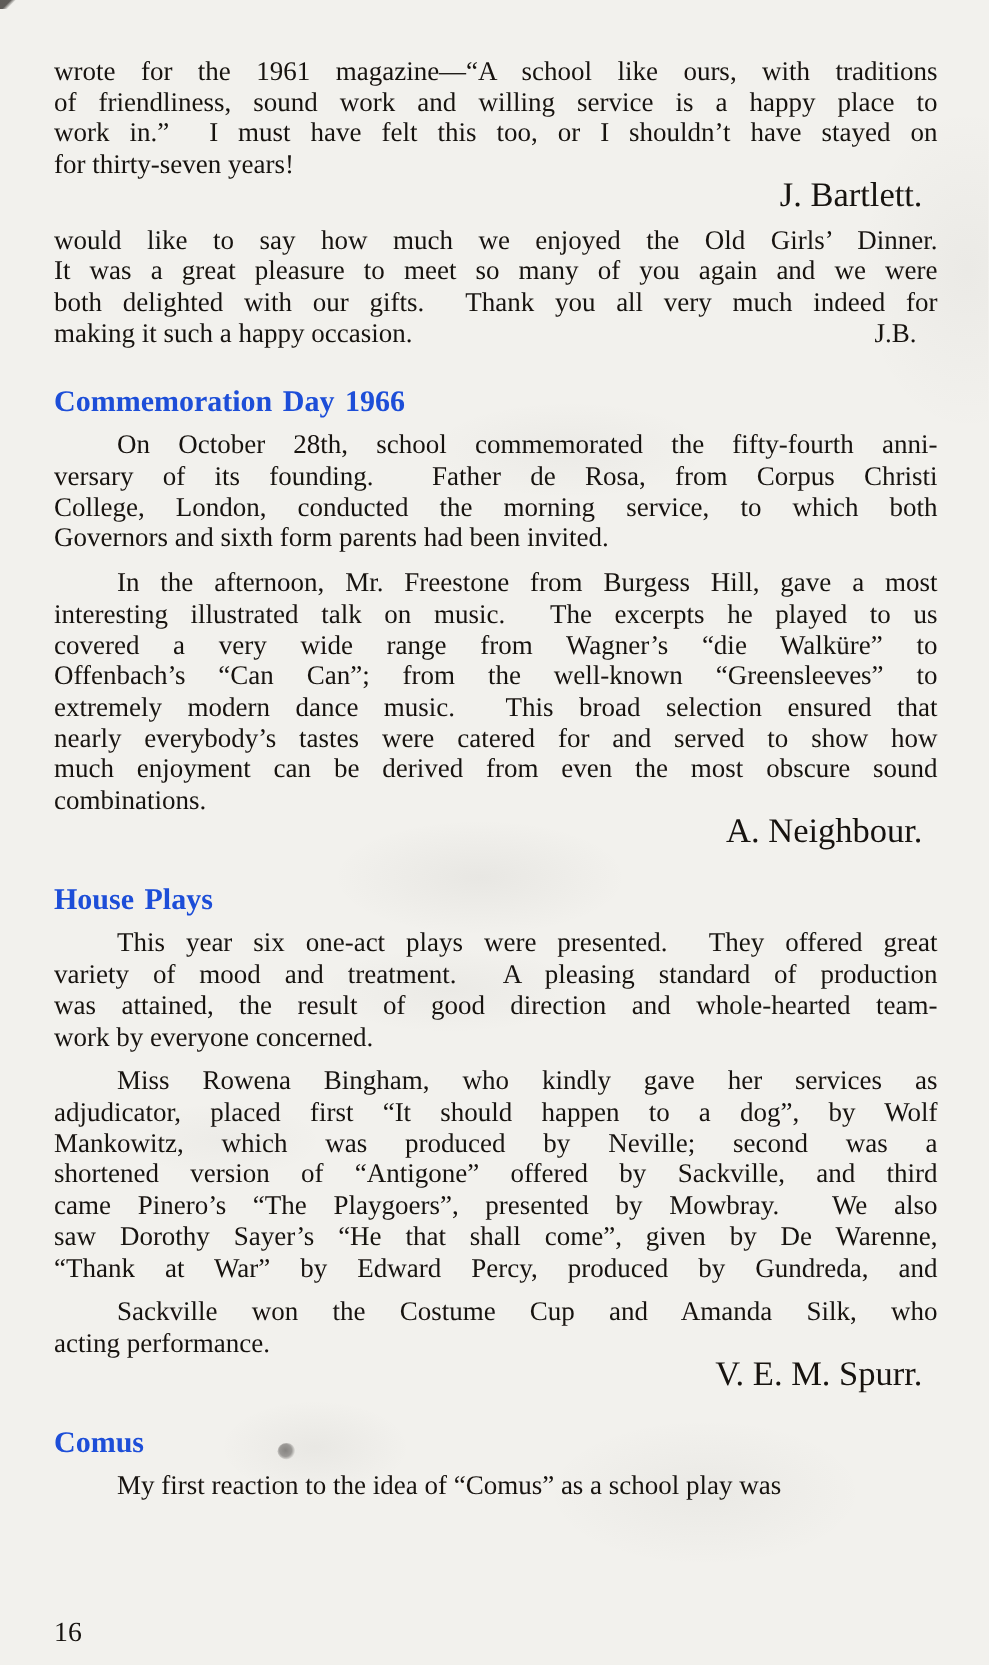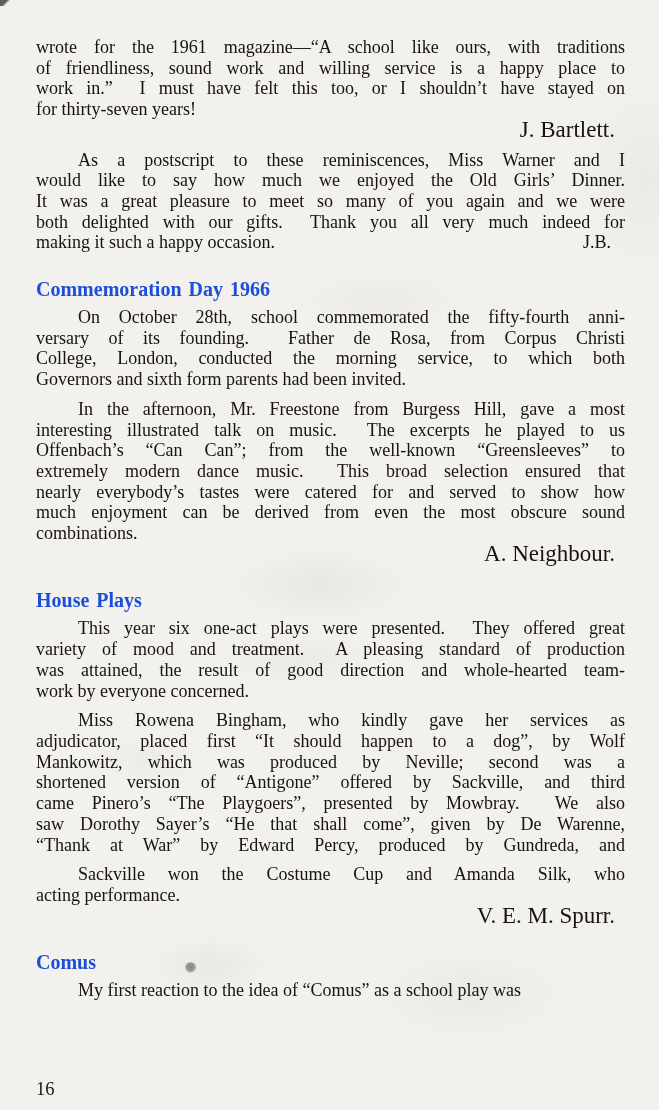--- a/index.html
+++ b/index.html
@@ -73,39 +73,39 @@
 <div class="content">
 
 <div class="para first">
       <div class="line">wrote for the 1961 magazine—“A school like ours, with traditions</div>
       <div class="line">of friendliness, sound work and willing service is a happy place to</div>
       <div class="line">work in.”&nbsp; I must have felt this too, or I shouldn’t have stayed on</div>
       <div class="line last">for thirty-seven years!</div>
     </div>
     <div class="sig">J. Bartlett.</div>
     <div class="para">
-      <div class="line indent">As a postscript to these reminiscences, Miss Warner and I</div>
       <div class="line">would like to say how much we enjoyed the Old Girls’ Dinner.</div>
       <div class="line">It was a great pleasure to meet so many of you again and we were</div>
       <div class="line">both delighted with our gifts.&nbsp; Thank you all very much indeed for</div>
       <div class="line last with-sig">
         <span>making it such a happy occasion.</span>
         <span class="inline-sig">J.B.</span>
       </div>
     </div>
     <div class="heading">Commemoration Day 1966</div>
     <div class="para after-heading">
       <div class="line indent">On October 28th, school commemorated the fifty-fourth anni-</div>
       <div class="line">versary of its founding.&nbsp; Father de Rosa, from Corpus Christi</div>
       <div class="line">College, London, conducted the morning service, to which both</div>
       <div class="line last">Governors and sixth form parents had been invited.</div>
     </div>
     <div class="para">
       <div class="line indent">In the afternoon, Mr. Freestone from Burgess Hill, gave a most</div>
       <div class="line">interesting illustrated talk on music.&nbsp; The excerpts he played to us</div>
+      <div class="line">covered a very wide range from Wagner’s “die Walküre” to</div>
       <div class="line">Offenbach’s “Can Can”; from the well-known “Greensleeves” to</div>
       <div class="line">extremely modern dance music.&nbsp; This broad selection ensured that</div>
       <div class="line">nearly everybody’s tastes were catered for and served to show how</div>
       <div class="line">much enjoyment can be derived from even the most obscure sound</div>
       <div class="line last">combinations.</div>
     </div>
     <div class="sig">A. Neighbour.</div>
     <div class="heading">House Plays</div>
     <div class="para after-heading">
       <div class="line indent">This year six one-act plays were presented.&nbsp; They offered great</div>

